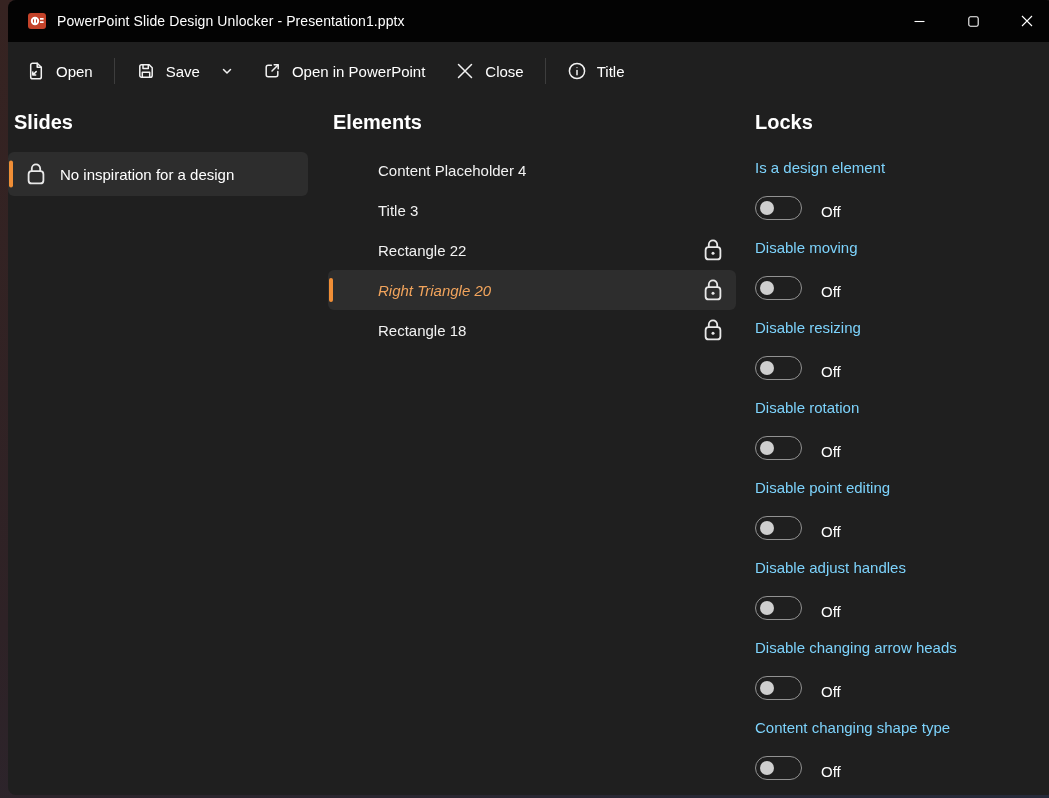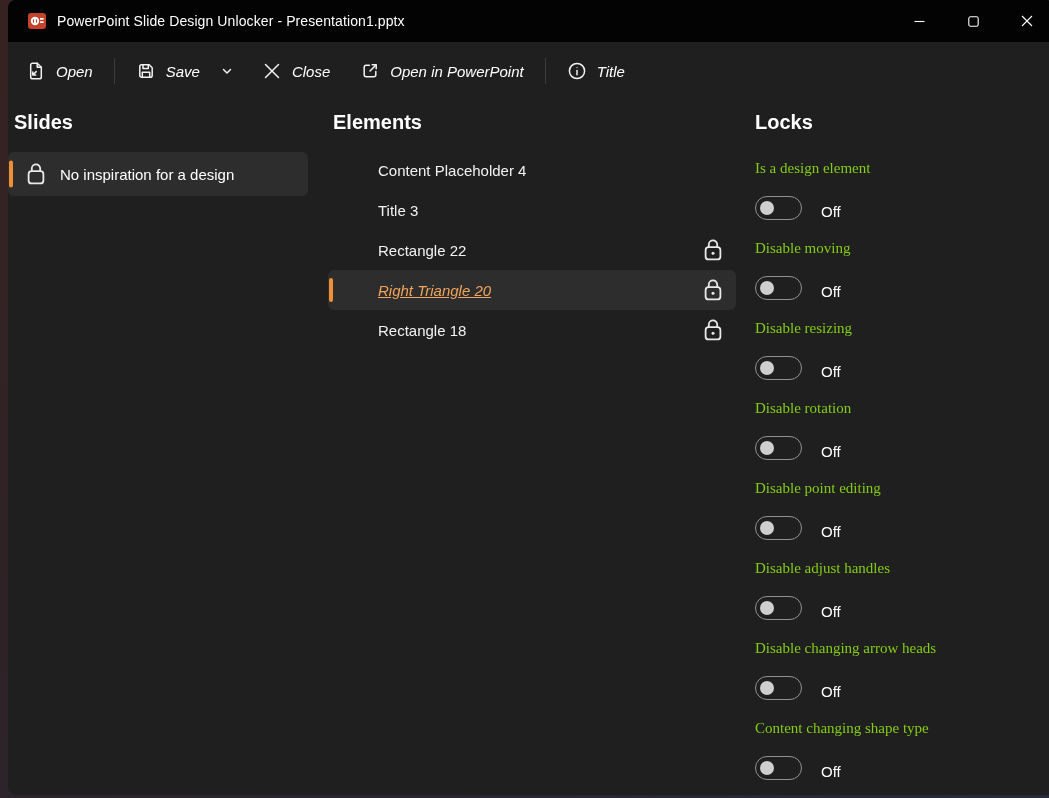--- a/index.html
+++ b/index.html
@@ -27,21 +27,21 @@
   .win-btn { width:54px; height:42px; display:flex; align-items:center; justify-content:center; color:#fff; }
   .win-btn svg { display:block; }
   
   .toolbar {
     height:58px; display:flex; align-items:center;
     padding-left:5px;
   }
   .tb-btn {
     display:flex; align-items:center; gap:10px;
     padding:9px 13px; border-radius:5px; color:#ffffff; font-size:15px;
-    cursor:default; margin-right:4px; white-space:nowrap;font-style:italic;
+    cursor:default; margin-right:4px; white-space:nowrap;
   }
   .tb-chevron { padding:9px 8px; margin-left:-8px; }
   .tb-icon { width:20px; height:20px; display:flex; align-items:center; justify-content:center; }
   .tb-icon svg { display:block; }
   .tb-sep { width:1px; height:26px; background:#3d3d3d; margin:0 8px 0 4px; flex:0 0 auto; }
   
   .content { position:relative; height:695px; }
   .panel { position:absolute; top:0; }
   #slides-panel   { left:8;   width:300px; }
   #elements-panel { left:320px; width:408px; }
@@ -62,32 +62,32 @@
   .slide-item .item-label { margin-left:13px;text-align:right; }
   
   .elements-list { margin-top:14px; }
   .element-row {
     position:relative; height:40px; border-radius:6px;
     display:flex; align-items:center;
     padding-left:50px; padding-right:12px;
     color:#f2f2f2; font-size:15px;
   }
   .element-row.selected { background: var(--selected-row-bg, #2d2d2d); }
-  .element-row.selected .item-label { color: var(--selected-text, #f2a45c); font-style: italic; text-decoration: underline; }
+  .element-row.selected .item-label { color: var(--selected-text, #f2a45c); font-style: italic; }
   .element-row .lock-wrap { margin-left:auto; width:22px; display:flex; }
   .accent-pill {
     position:absolute; left:1px; top:50%; transform:translateY(-50%);
     width:4px; border-radius:2px; background: var(--accent, #f08e36);
   }
   .slide-item .accent-pill { height:27px; }
   .element-row .accent-pill { height:24px; }
   
   .locks-list { margin-top:22px; }
   .lock-group { margin-bottom:18px; }
-  .lock-label { font-size:15px; color:#84cc16; height:20px; line-height:20px; margin-bottom:18px;font-family:Liberation Serif, serif; }
+  .lock-label { font-size:15px; color:#7dd3fc; height:20px; line-height:20px; margin-bottom:18px; }
   .toggle-row { display:flex; align-items:flex-end; height:24px; }
   .toggle {
     width:47px; height:24px; border:1px solid #929292; border-radius:13px;
     position:relative; background:transparent; flex:0 0 auto; cursor:default;
   }
   .toggle .knob {
     position:absolute; left:4px; top:4px; width:14px; height:14px;
     border-radius:50%; background:#cfcfcf;
   }
   .toggle-state { margin-left:19px; font-size:15px; color:#ffffff; }
@@ -159,35 +159,35 @@
       </div>
       <div class="tb-btn tb-chevron">
         <span class="tb-icon">
           <svg class="stroke-ic" width="12" height="12" viewBox="0 0 12 12">
             <path d="M2.5 4.5 l3.5 3.5 3.5 -3.5"></path>
           </svg>
         </span>
       </div>
       <div class="tb-btn">
         <span class="tb-icon">
-          <svg class="stroke-ic" width="18" height="18" viewBox="0 0 18 18">
-            <path d="M2.5 2.5 L15.5 15.5 M15.5 2.5 L2.5 15.5"></path>
-          </svg>
-        </span>
-        <span>Close</span>
-      </div>
-      <div class="tb-btn">
-        <span class="tb-icon">
           <svg class="stroke-ic" width="20" height="20" viewBox="0 0 20 20">
             <path d="M9.4 4.2 H6.2 a2 2 0 0 0 -2 2 v7.6 a2 2 0 0 0 2 2 h7.6 a2 2 0 0 0 2 -2 v-3.2"></path>
             <path d="M12.2 3.8 h4 v4"></path>
             <path d="M16 4 l-6 6"></path>
           </svg>
         </span>
         <span>Open in PowerPoint</span>
+      </div>
+      <div class="tb-btn">
+        <span class="tb-icon">
+          <svg class="stroke-ic" width="18" height="18" viewBox="0 0 18 18">
+            <path d="M2.5 2.5 L15.5 15.5 M15.5 2.5 L2.5 15.5"></path>
+          </svg>
+        </span>
+        <span>Close</span>
       </div>
       <div class="tb-sep"></div>
       <div class="tb-btn">
         <span class="tb-icon">
           <svg class="stroke-ic" width="20" height="20" viewBox="0 0 20 20">
             <circle cx="10" cy="10" r="7.6"></circle>
             <path d="M10 9.4 v4.4"></path>
             <circle cx="10" cy="6.6" r="0.6" fill="#f2f2f2" stroke="none"></circle>
           </svg>
         </span>

